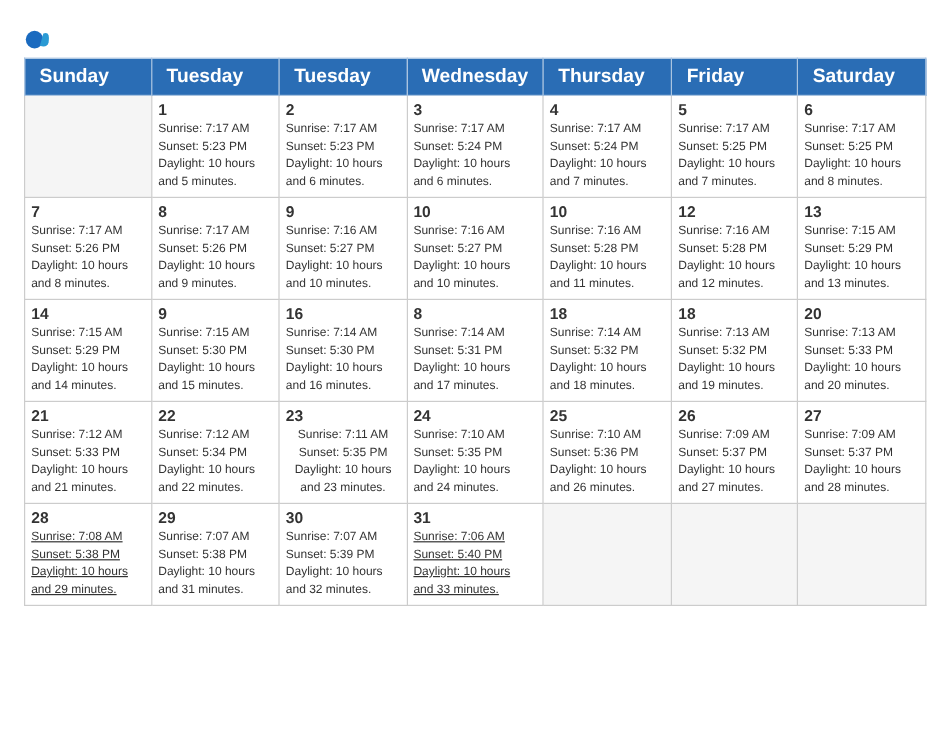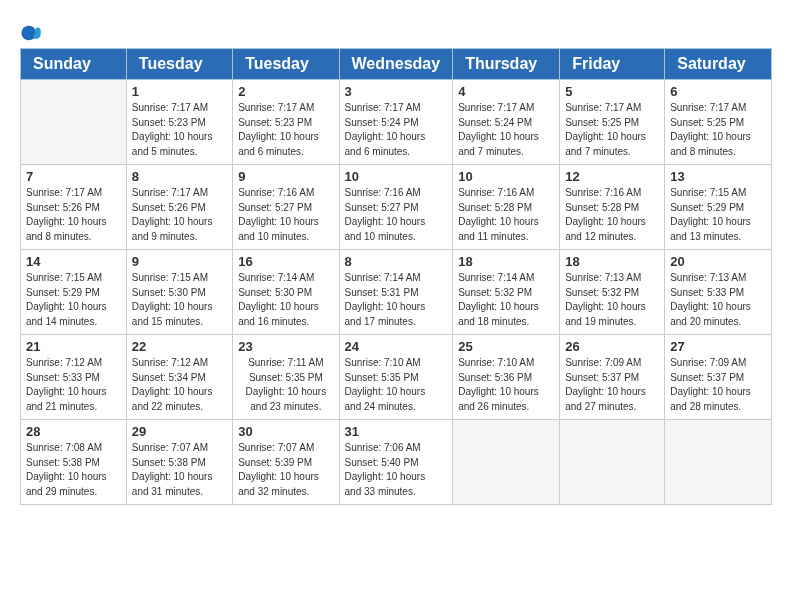--- a/index.html
+++ b/index.html
@@ -314,42 +314,42 @@
             <span class="day-number">27</span>
             <div class="day-info" style="white-space: pre-line;">Sunrise: 7:09 AM
 Sunset: 5:37 PM
 Daylight: 10 hours
 and 28 minutes.</div>
           </td>
         </tr>
         <tr class="week-row">
           <td>
             <span class="day-number">28</span>
-            <div class="day-info" style="white-space: pre-line;">Sunrise: 7:08 AM
+            <div class="day-info" style="white-space: pre-line; text-decoration: underline;">Sunrise: 7:08 AM
 Sunset: 5:38 PM
 Daylight: 10 hours
 and 29 minutes.</div>
           </td>
           <td>
             <span class="day-number">29</span>
             <div class="day-info" style="white-space: pre-line;">Sunrise: 7:07 AM
 Sunset: 5:38 PM
 Daylight: 10 hours
 and 31 minutes.</div>
           </td>
           <td>
             <span class="day-number">30</span>
             <div class="day-info" style="white-space: pre-line;">Sunrise: 7:07 AM
 Sunset: 5:39 PM
 Daylight: 10 hours
 and 32 minutes.</div>
           </td>
           <td>
             <span class="day-number">31</span>
-            <div class="day-info" style="white-space: pre-line;">Sunrise: 7:06 AM
+            <div class="day-info" style="white-space: pre-line; text-decoration: underline;">Sunrise: 7:06 AM
 Sunset: 5:40 PM
 Daylight: 10 hours
 and 33 minutes.</div>
           </td>
           <td class="empty"></td>
           <td class="empty"></td>
           <td class="empty"></td>
         </tr>
       </tbody>
   </table>

